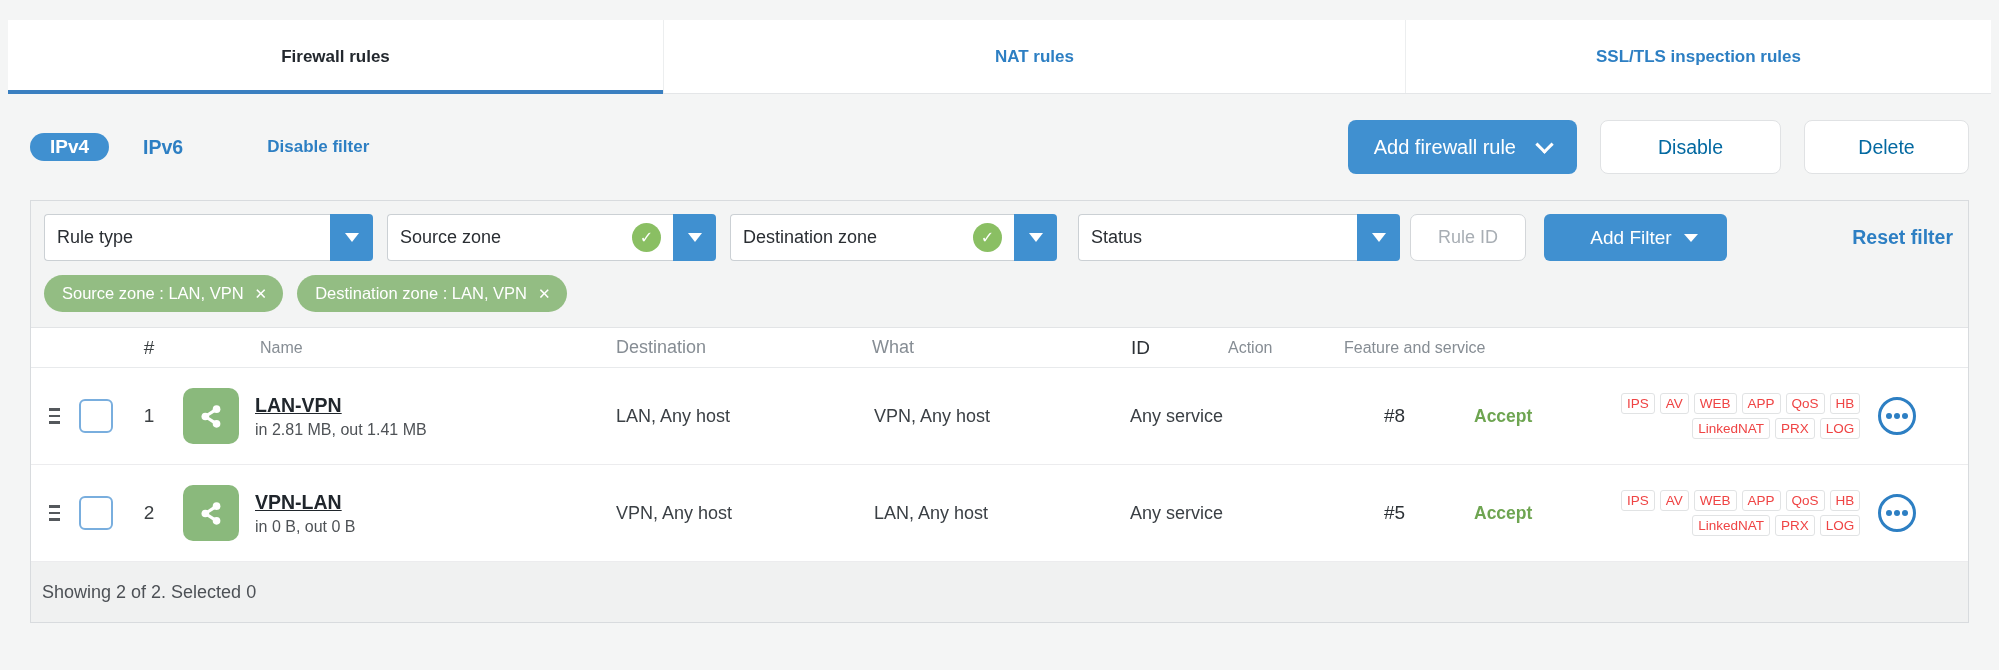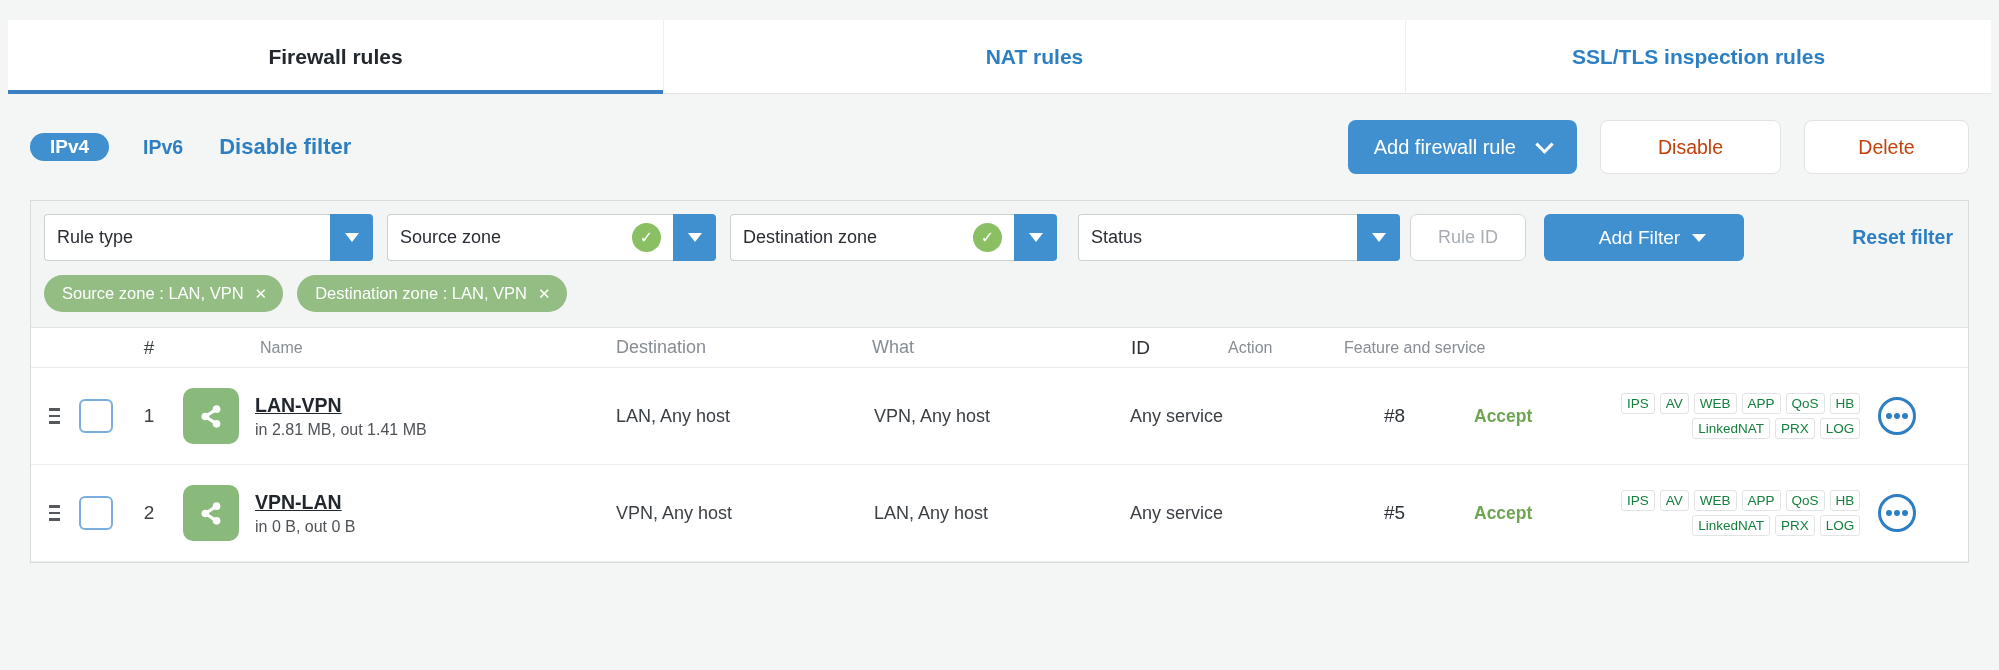--- a/index.html
+++ b/index.html
@@ -21,21 +21,21 @@
   .tabbar{
     margin:20px 8px 0 8px;
     height:74px;
     background:#ffffff;
     display:flex;
     border-bottom:1px solid #e4e6e8;
   }
   .tab{
     position:relative;
     display:flex;align-items:center;justify-content:center;
-    font-size:21px;font-weight:700;
+    font-size:17px;font-weight:700;
     color:var(--link-blue);
     cursor:pointer;
   }
   .tab.t1{width:655px;}
   .tab.t2{width:742px;border-left:1px solid #eceeef;}
   .tab.t3{flex:1;border-left:1px solid #eceeef;}
   .tab.active{color:#23282e;}
   .tab.active .tab-underline{
     position:absolute;left:0;right:0;bottom:-1px;height:4px;
     background:#3a7fc0;
@@ -50,39 +50,39 @@
     height:28px;padding:0 20px;border-radius:18px;
     background:var(--accent-blue);color:#fff;
     font-size:19px;font-weight:700;
     display:flex;align-items:center;cursor:pointer;
   }
   .ip-link{
     margin-left:34px;color:var(--link-blue);
     font-size:19.5px;font-weight:700;cursor:pointer;
   }
   .disable-filter{
-    margin-left:36px;color:var(--link-blue);
-    font-size:22px;font-weight:700;cursor:pointer;
+    margin-left:84px;color:var(--link-blue);
+    font-size:17px;font-weight:700;cursor:pointer;
   }
   .toolbar-right{margin-left:auto;display:flex;align-items:center;gap:23px;}
   .btn-primary{
     height:54px;padding:0 26px;border:none;border-radius:8px;
     background:var(--accent-blue);color:#fff;
     font-family:inherit;font-size:20px;
     display:flex;align-items:center;gap:22px;cursor:pointer;
   }
   .chev{
     width:13px;height:13px;
     border-right:3.5px solid #fff;border-bottom:3.5px solid #fff;
     transform:rotate(45deg) translate(-2px,-2px);
   }
   .btn-ghost{
     height:54px;border-radius:8px;
     background:#fff;border:1px solid #e0e2e4;
-    color:#c2410c;font-family:inherit;font-size:19.5px;cursor:pointer;
+    color:#0369a1;font-family:inherit;font-size:19.5px;cursor:pointer;
   }
   .btn-disable{width:181px;}
   .btn-delete{width:165px;}
   
   .card{
     margin:0 30px;
     border:1px solid #d8dbde;
     background:#fff;
   }
   .filter-area{
@@ -121,21 +121,21 @@
     border-top:9px solid #fff;
   }
   .rule-id{
     margin-left:10px;width:116px;height:47px;
     border:1px solid #d3d6d9;border-radius:7px;
     padding:0 12px;font-family:inherit;font-size:18px;color:#2a2e33;
     text-align:center;
   }
   .rule-id::placeholder{color:#a8aeb4;}
   .btn-addfilter{
-    margin-left:18px;height:47px;width:200px;
+    margin-left:18px;height:47px;width:183px;
     border:none;border-radius:6px;
     background:var(--accent-blue);color:#fff;
     font-family:inherit;font-size:19px;
     display:flex;align-items:center;justify-content:center;gap:12px;cursor:pointer;padding-left:17px;
   }
   .btn-addfilter .tri-down{border-left-width:7px;border-right-width:7px;border-top-width:8px;}
   .reset-filter{
     margin-left:auto;margin-right:2px;
     color:var(--link-blue);font-size:19.5px;font-weight:700;cursor:pointer;
   }
@@ -193,21 +193,21 @@
   }
   .rule-traffic{margin-top:4px;font-size:16px;color:#4e5256;}
   .accept{color:var(--accept-green);font-size:17.5px;font-weight:700;}
   .badges{
     margin-left:27px;display:flex;flex-direction:column;
     align-items:flex-end;gap:4px;
   }
   .badge-line{display:flex;gap:5px;}
   .badge{
     border:1px solid #e1e3e4;border-radius:3px;
-    padding:1px 5px;font-size:13.5px;color:#15803d;
+    padding:1px 5px;font-size:13.5px;color:#ef4444;
     line-height:17px;white-space:nowrap;
   }
   .menu-btn{
     width:38px;height:38px;border-radius:50%;
     border:3.5px solid var(--link-blue);background:#fff;
     display:flex;align-items:center;justify-content:center;gap:2px;
     cursor:pointer;
   }
   .menu-btn i{display:block;width:6px;height:6px;border-radius:50%;background:var(--link-blue);}
   .tfoot{
@@ -433,13 +433,16 @@
     </div>
     <div class="c-menu">
       <div class="menu-btn">
           <i></i>
           <i></i>
           <i></i>
         </div>
     </div>
   </div>
 
+  <div class="tfoot">
+    <span>Showing 2 of 2. Selected 0</span>
+  </div>
 </div>
 
 </body></html>

